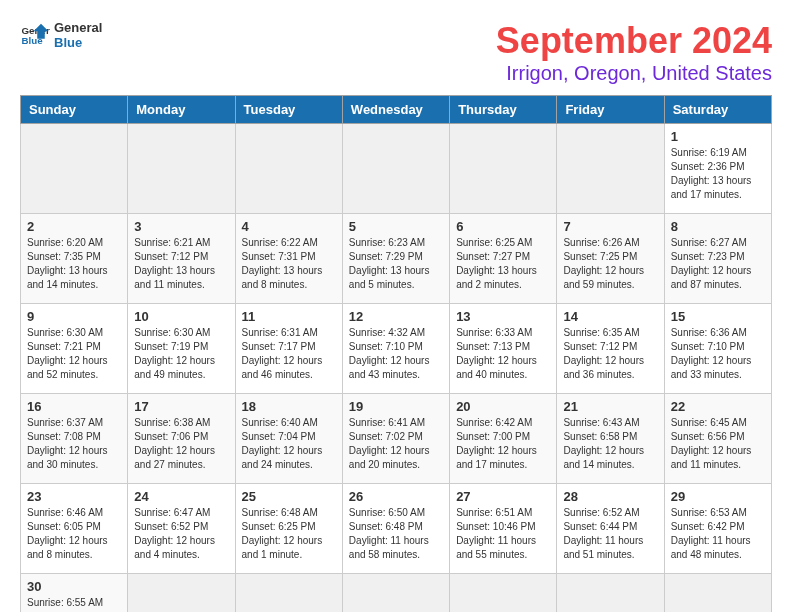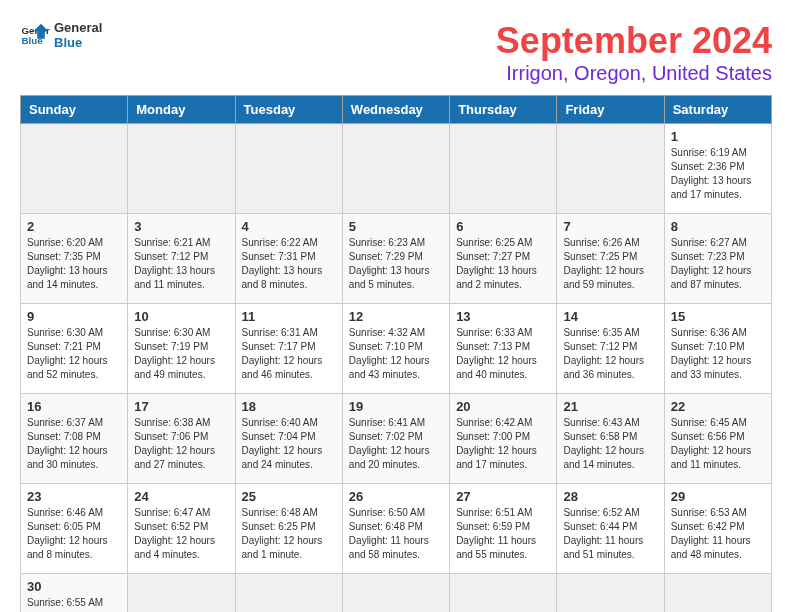--- a/index.html
+++ b/index.html
@@ -333,21 +333,21 @@
           <div class="day-info">
             <span>Sunrise: 6:50 AM</span><br>
             <span>Sunset: 6:48 PM</span><br>
             <span>Daylight: 11 hours and 58 minutes.</span>
           </div>
         </td>
         <td>
           <span class="day-num">27</span>
           <div class="day-info">
             <span>Sunrise: 6:51 AM</span><br>
-            <span>Sunset: 6:59 PM</span><br>
+            <span>Sunset: 10:46 PM</span><br>
             <span>Daylight: 11 hours and 55 minutes.</span>
           </div>
         </td>
         <td>
           <span class="day-num">28</span>
           <div class="day-info">
             <span>Sunrise: 6:52 AM</span><br>
             <span>Sunset: 6:44 PM</span><br>
             <span>Daylight: 11 hours and 51 minutes.</span>
           </div>

